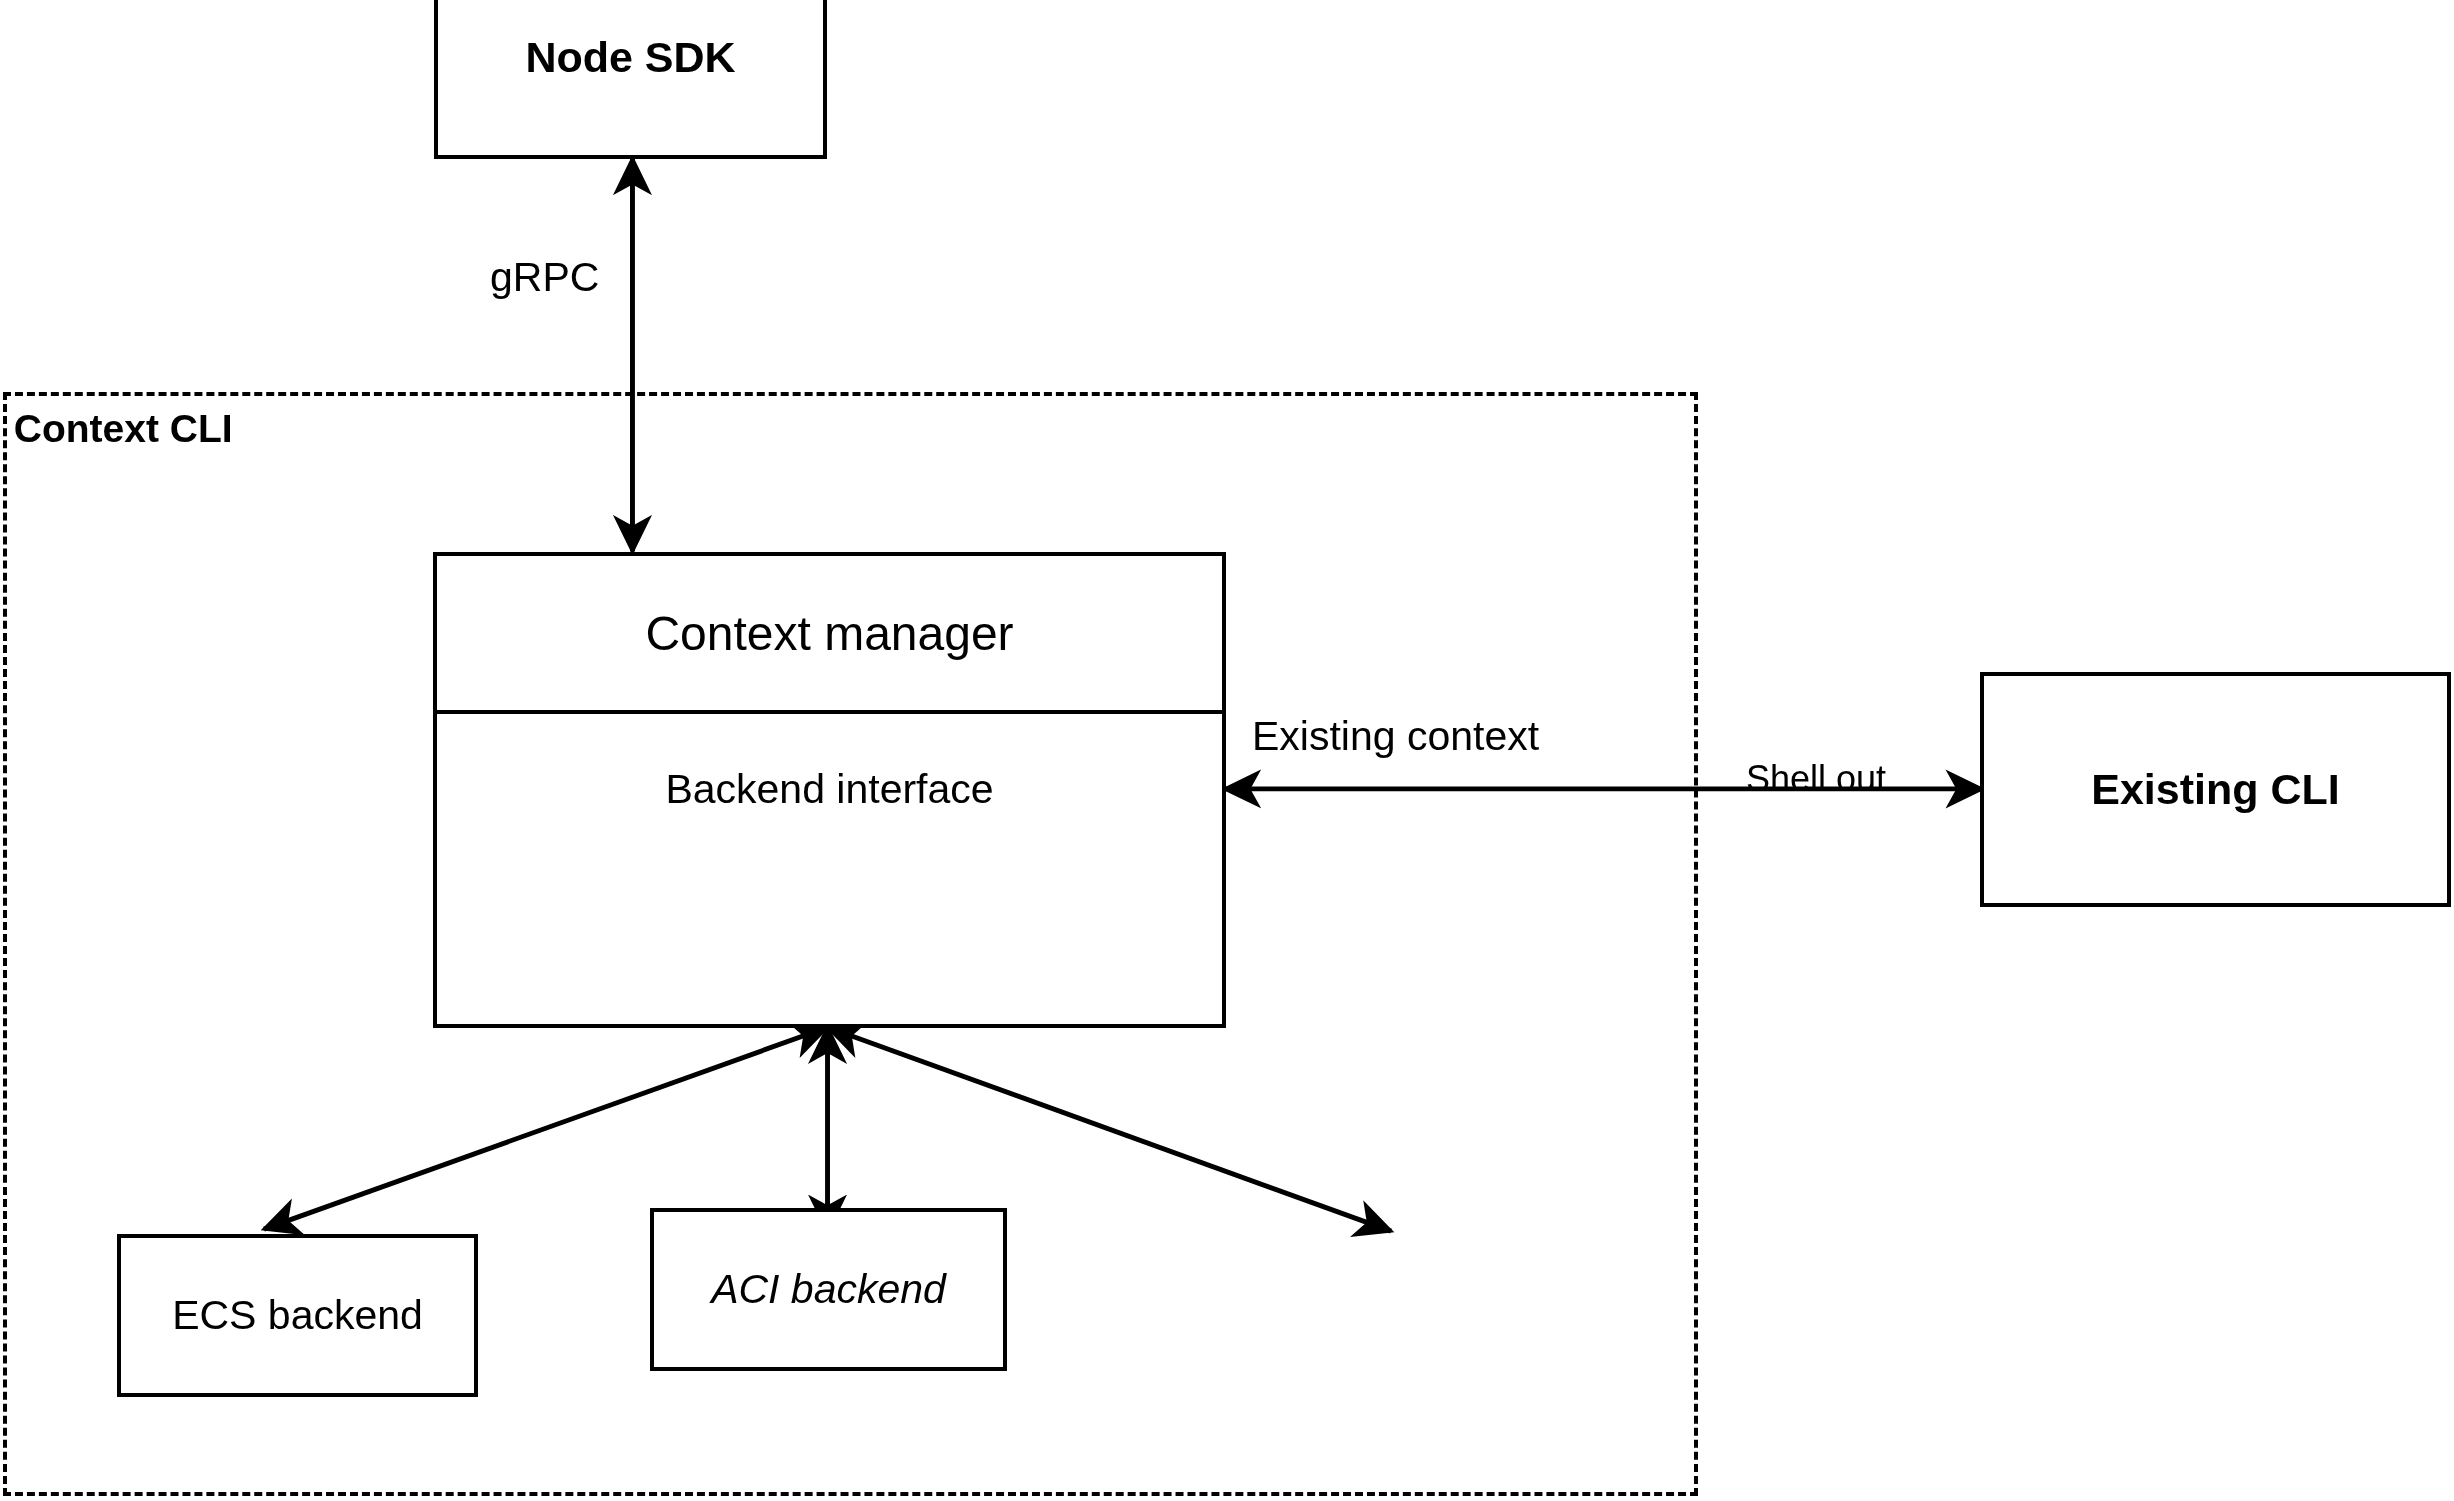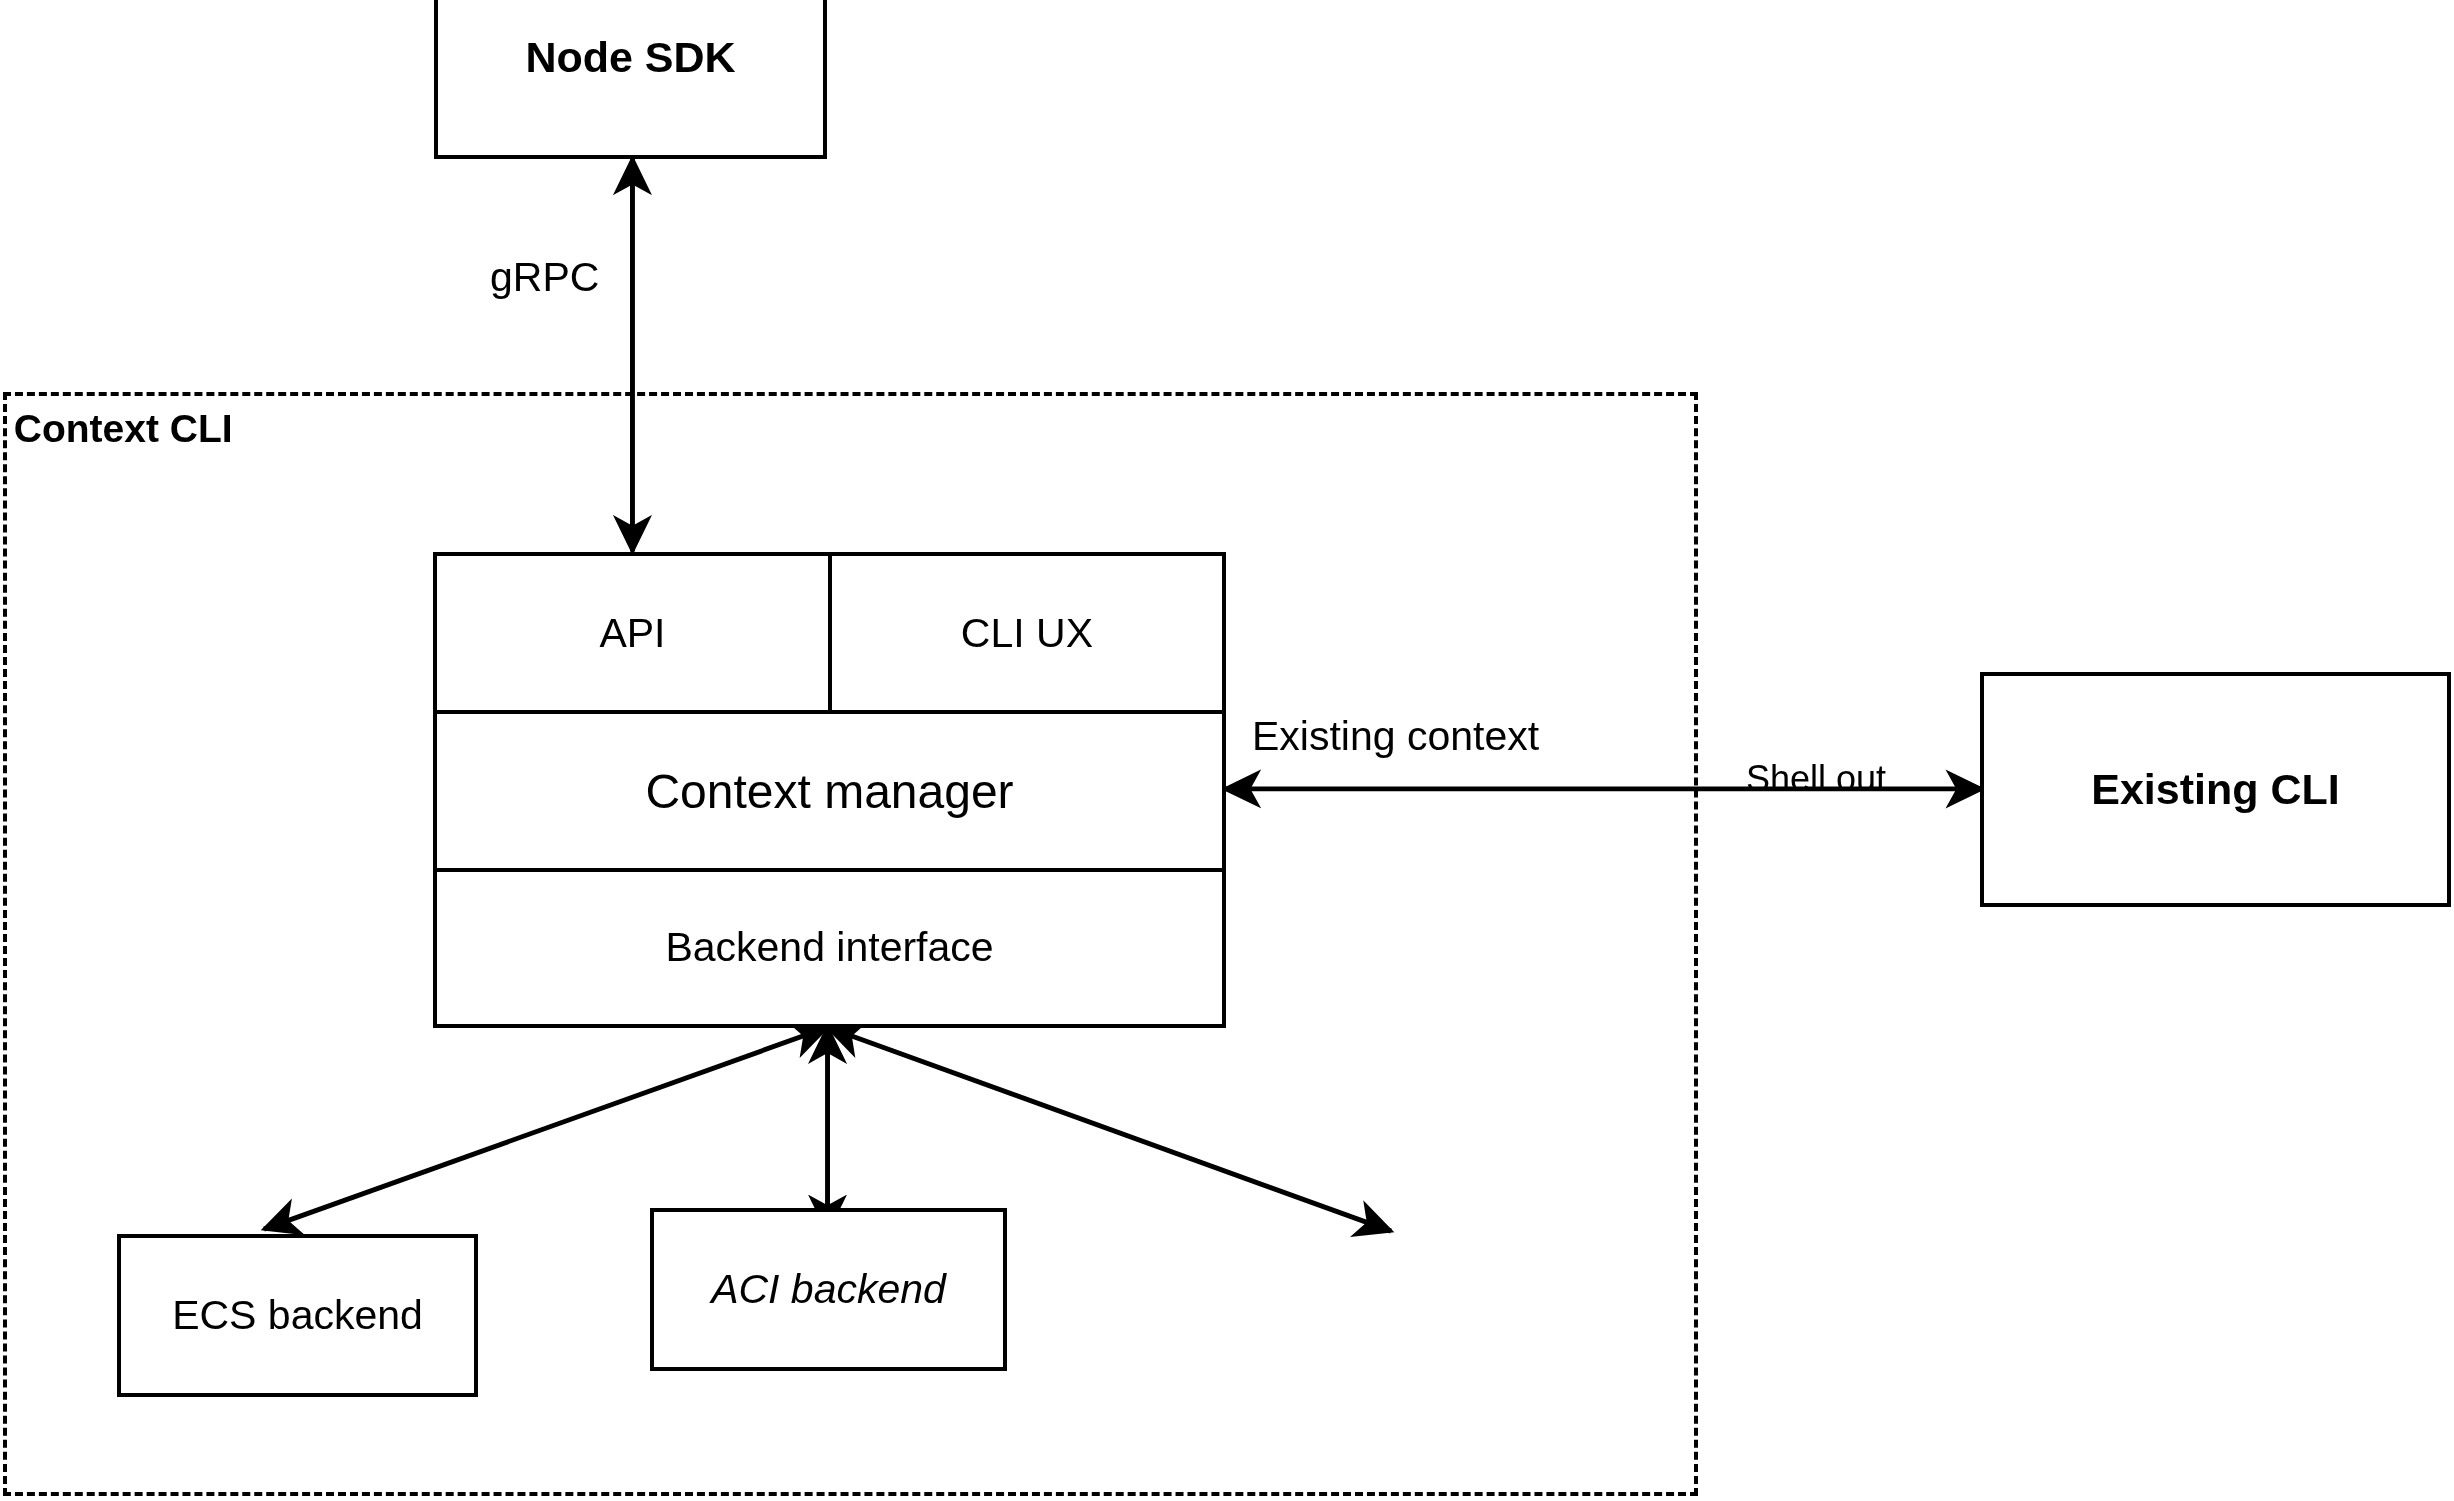--- a/index.html
+++ b/index.html
@@ -123,28 +123,20 @@
   <div class="container-title" style="left:13.8px; top:407px; font-size:39px;">Context CLI</div>
 
   <div class="box bold" style="left:434px; top:-43px; width:393px; height:202px;">
     <span class="lbl" style="font-size:43px;">Node SDK</span>
   </div>
 
   <div class="edge-label" style="left:490px; top:254px; font-size:41px;">gRPC</div>
 
   <div class="stack" style="left:433px; top:552px; width:793px; height:476px;">
 
-    <div class="stack-row divided" style="height:158px;">
-      <div class="stack-cell split-left" style="width:50.3%; height:100%;">
-        <span class="lbl" style="font-size:41px;">API</span>
-      </div>
-      <div class="stack-cell" style="width:49.7%; height:100%;">
-        <span class="lbl" style="font-size:41px;">CLI UX</span>
-      </div>
-    </div>
 
     <div class="stack-row divided" style="height:158px;">
       <div class="stack-cell" style="width:100%; height:100%;">
         <span class="lbl" style="font-size:48px;">Context manager</span>
       </div>
     </div>
 
     <div class="stack-row" style="height:151px;">
       <div class="stack-cell" style="width:100%; height:100%;">
         <span class="lbl" style="font-size:41px;">Backend interface</span>

